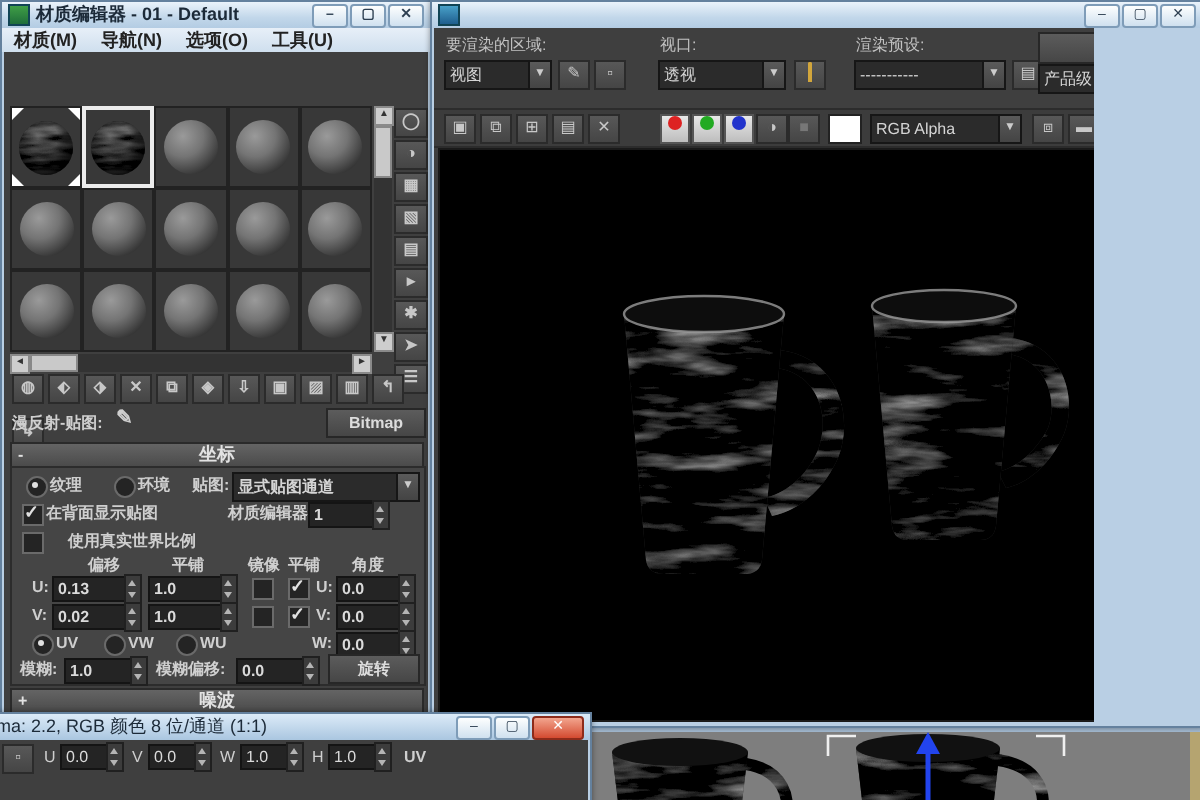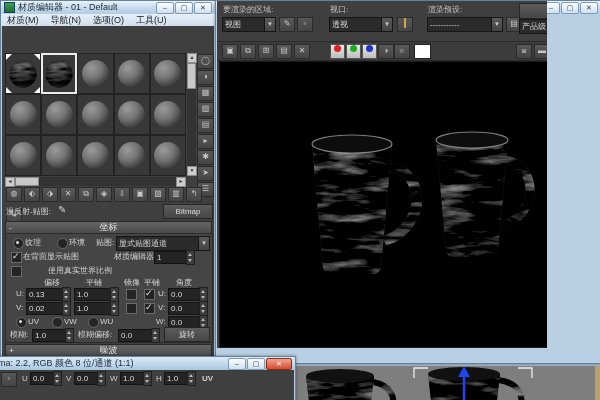--- a/index.html
+++ b/index.html
@@ -86,21 +86,21 @@
     <radialGradient id="shade" cx="0.35" cy="0.3" r="0.8">
       <stop offset="0" stop-color="rgba(255,255,255,0.25)"></stop>
       <stop offset="0.45" stop-color="rgba(0,0,0,0)"></stop>
       <stop offset="1" stop-color="rgba(0,0,0,0.85)"></stop>
     </radialGradient>
   </defs>
 </svg>
 
 <div id="stage">
 
-  <div class="win" style="left:0;top:0;width:214px;height:358px;">
+  <div class="win" style="left:0;top:0;width:214px;height:358px;font-weight:bold;">
     <div class="titlebar">
       <span class="winicon"></span>
       <span>材质编辑器 - 01 - Default</span>
       <span class="capbtns">
         <span class="capbtn">–</span>
         <span class="capbtn">▢</span>
         <span class="capbtn">✕</span>
       </span>
     </div>
     <div style="height:12px;background:linear-gradient(#e7eff8,#cfdfee);display:flex;gap:12px;align-items:center;
@@ -219,21 +219,21 @@
           <span class="arr">▼</span>
       </div>
 
       <span class="cb on" style="left:9px;top:226px;"></span>
       <span class="lbl" style="left:21px;top:226px;">在背面显示贴图</span>
       <span class="lbl" style="left:112px;top:226px;">材质编辑器:</span>
       <div class="fld" style="left:152px;top:225px;width:28px;">1</div>
       <span class="spin" style="left:184px;top:224px;"></span>
 
       <span class="cb" style="left:9px;top:240px;"></span>
-      <span class="lbl" style="left:30px;top:240px;padding-left:16px;">使用真实世界比例</span>
+      <span class="lbl" style="left:16px;top:240px;padding-left:16px;">使用真实世界比例</span>
 
       <span class="lbl" style="left:42px;top:252px;">偏移</span>
       <span class="lbl" style="left:84px;top:252px;">平铺</span>
       <span class="lbl" style="left:122px;top:252px;">镜像</span>
       <span class="lbl" style="left:142px;top:252px;">平铺</span>
       <span class="lbl" style="left:174px;top:252px;">角度</span>
 
       <span class="lbl" style="left:14px;top:263px;">U:</span>
       <div class="fld" style="left:24px;top:262px;width:32px;">0.13</div>
       <span class="spin" style="left:60px;top:261px;"></span>
@@ -289,21 +289,21 @@
 
   <div class="win" style="left:215px;top:0;width:385px;height:362px;">
     <div class="titlebar">
       <span class="winicon" style="background:linear-gradient(#48a0c8,#1f5e8e);"></span>
       <span class="capbtns">
         <span class="capbtn">–</span>
         <span class="capbtn">▢</span>
         <span class="capbtn">✕</span>
       </span>
     </div>
-    <div class="client" style="left:1px;top:0;width:330px;height:347px;text-decoration:underline;">
+    <div class="client" style="left:1px;top:13px;width:330px;height:347px;text-decoration:underline;">
 
       <span class="lbl" style="left:6px;top:4px;color:#c2c2c2;">要渲染的区域:</span>
       <div class="dd" style="left:5px;top:16px;width:52px;">
         <span class="txt">视图</span>
           <span class="arr">▼</span>
       </div>
       <div style="position:absolute;left:61px;top:15px;"><span class="tbico">✎</span><span class="tbico">▫</span></div>
 
       <span class="lbl" style="left:113px;top:4px;color:#c2c2c2;">视口:</span>
       <div class="dd" style="left:112px;top:16px;width:62px;">
@@ -328,20 +328,24 @@
       </div>
 
       <div style="position:absolute;left:0;top:40px;width:383px;height:18px;border-top:1px solid #2c2c2c;border-bottom:1px solid #2c2c2c;background:#3c3c3c;">
         <div style="position:absolute;left:4px;top:1px;"><span class="tbico">▣</span><span class="tbico">⧉</span><span class="tbico">⊞</span><span class="tbico">▤</span><span class="tbico">✕</span></div>
         <span class="chanbtn" style="position:absolute;left:112px;top:1px;"><span class="dot" id="dot-r" style="background: rgb(221, 34, 34);"></span></span>
         <span class="chanbtn" style="position:absolute;left:128px;top:1px;"><span class="dot" id="dot-g" style="background: rgb(34, 170, 34);"></span></span>
         <span class="chanbtn" style="position:absolute;left:144px;top:1px;"><span class="dot" id="dot-b" style="background: rgb(34, 51, 204);"></span></span>
         <span class="tbico" style="position:absolute;left:160px;top:1px;">◑</span>
         <span class="tbico" style="position:absolute;left:176px;top:1px;color:#777;">■</span>
         <span class="swatch" style="position:absolute;left:196px;top:1px;"></span>
+        <div class="dd" style="left:218px;top:2px;width:74px;">
+          <span class="txt">RGB Alpha</span>
+            <span class="arr">▼</span>
+        </div>
         <div style="position:absolute;left:298px;top:1px;"><span class="tbico">⧈</span><span class="tbico">▬</span></div>
       </div>
 
       <div style="position:absolute;left:2px;top:60px;width:379px;height:285px;background:#000;border:1px solid #1a1a1a;">
         <svg width="379" height="285" viewBox="0 0 379 285">
 
           <g>
             <path d="M 170,100 C 200,104 207,134 199,154 C 191,172 177,181 166,183 L 162,174 C 172,172 183,164 189,150 C 195,134 190,112 168,109 Z" fill="#2e2e2e"></path>
             <path d="M 170,100 C 200,104 207,134 199,154 C 191,172 177,181 166,183 L 162,174 C 172,172 183,164 189,150 C 195,134 190,112 168,109 Z" fill="#b5b5b5" filter="url(#foil)"></path>
             <path d="M 92,82 L 103,205 Q 104,212 112,212 L 152,212 Q 160,212 161,205 L 172,82 Z" fill="#2e2e2e"></path>

